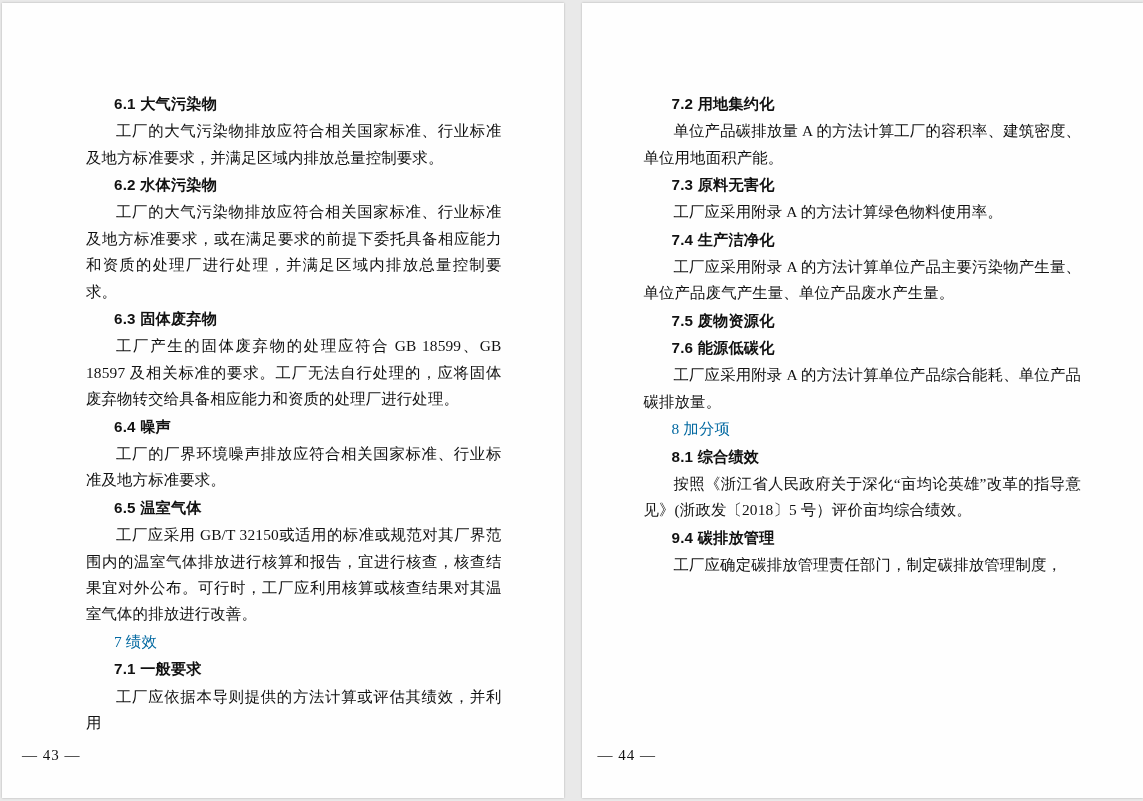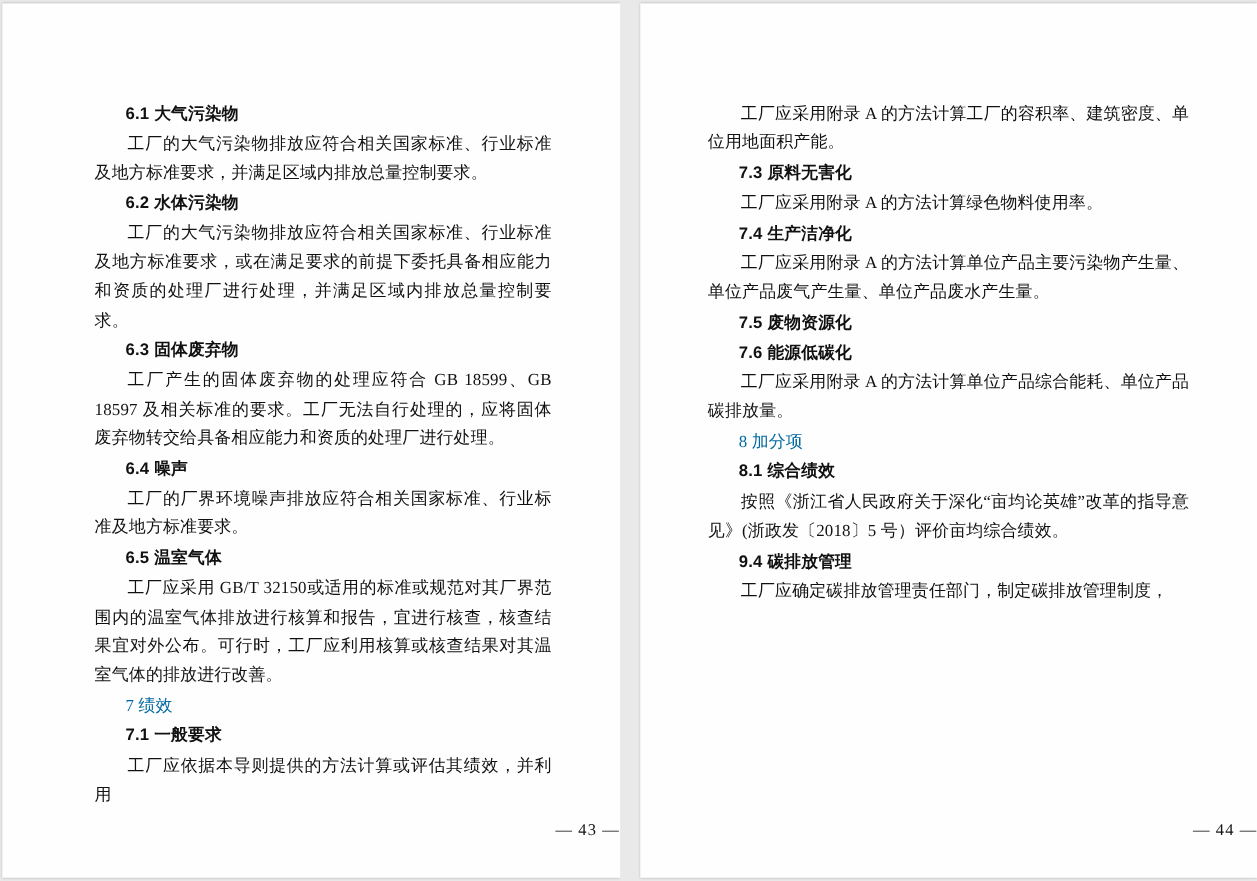--- a/index.html
+++ b/index.html
@@ -75,21 +75,21 @@
     margin: 0 0 1px 0;
     text-indent: 28px;
     line-height: 1.72;
     letter-spacing: 0.15px;
   }
   .folio {
     position: absolute;
     bottom: 34px;
     left: 0;
     right: 0;
-    text-align: right;
+    text-align: left;
     font-size: 15px;
     color: #111;
     letter-spacing: 1px;
   }
   .page-left .folio { padding-left: 20px; }
   .page-right .folio { padding-left: 16px; }
 </style>
 </head>
 <body>
 
@@ -109,21 +109,22 @@
       <div class="para">工厂应采用 GB/T 32150或适用的标准或规范对其厂界范围内的温室气体排放进行核算和报告，宜进行核查，核查结果宜对外公布。可行时，工厂应利用核算或核查结果对其温室气体的排放进行改善。</div>
       <div class="plainline">7 绩效</div>
       <div class="heading">7.1 一般要求</div>
       <div class="para">工厂应依据本导则提供的方法计算或评估其绩效，并利用</div>
     </div>
     <div class="folio">— 43 —</div>
   </div>
 
   <div class="page page-right">
     <div class="page-body">
-      <div class="para">工厂应采用附录 A 的方法计算工厂的容积率、建筑密度、单位用地面积产能。</div>
+      <div class="heading">7.2 用地集约化</div>
+      <div class="para">单位产品碳排放量 A 的方法计算工厂的容积率、建筑密度、单位用地面积产能。</div>
       <div class="heading">7.3 原料无害化</div>
       <div class="para">工厂应采用附录 A 的方法计算绿色物料使用率。</div>
       <div class="heading">7.4 生产洁净化</div>
       <div class="para">工厂应采用附录 A 的方法计算单位产品主要污染物产生量、单位产品废气产生量、单位产品废水产生量。</div>
       <div class="heading">7.5 废物资源化</div>
       <div class="heading">7.6 能源低碳化</div>
       <div class="para">工厂应采用附录 A 的方法计算单位产品综合能耗、单位产品碳排放量。</div>
       <div class="plainline">8 加分项</div>
       <div class="heading">8.1 综合绩效</div>
       <div class="para">按照《浙江省人民政府关于深化“亩均论英雄”改革的指导意见》(浙政发〔2018〕5 号）评价亩均综合绩效。</div>

